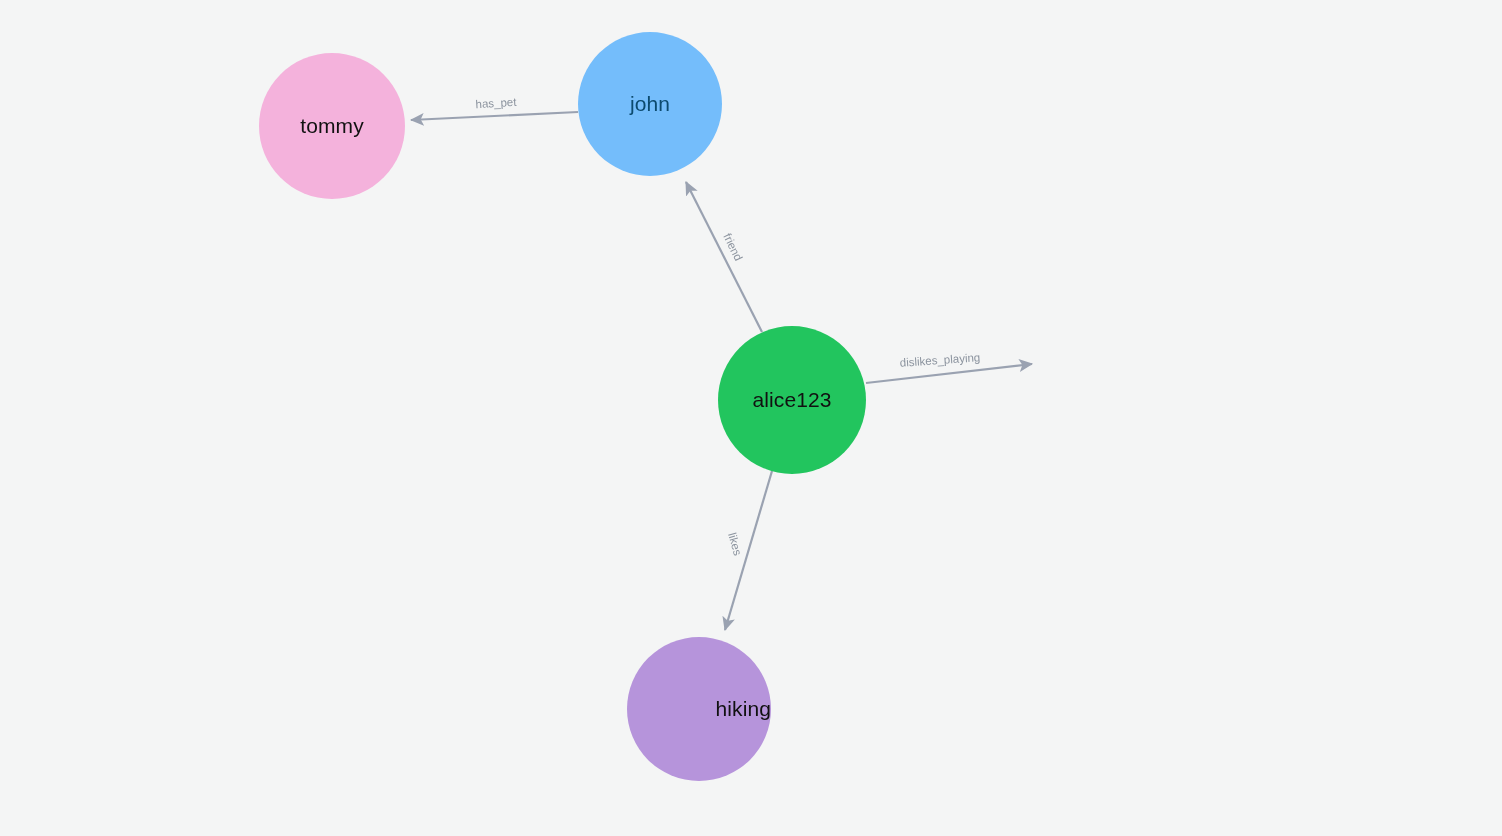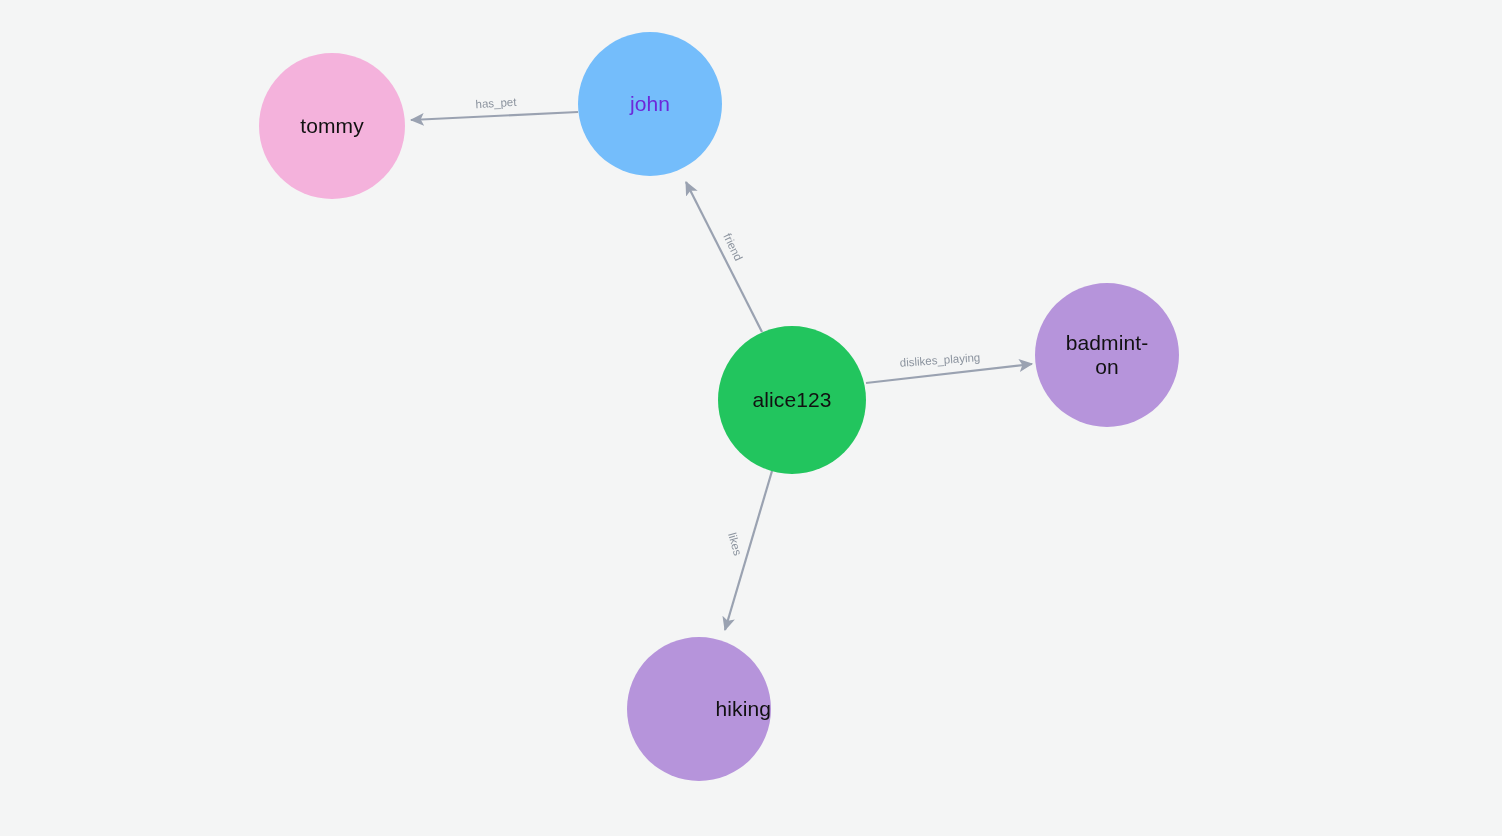--- a/index.html
+++ b/index.html
@@ -79,31 +79,27 @@
     <g>
       <line x1="772" y1="471" x2="725" y2="630" stroke="#9aa2b1" stroke-width="2.2" marker-end="url(#arrow-head)"></line>
     </g>
   </svg>
 
   <div class="node" style="left: 259px; top: 53px; width: 146px; height: 146px; background: rgb(244, 178, 220);">
     <span class="node-label" style="color: rgb(17, 17, 17); text-align: right;">tommy</span>
   </div>
 
   <div class="node" style="left: 578px; top: 32px; width: 144px; height: 144px; background: rgb(116, 189, 251);">
-    <span class="node-label" style="color: #6d28d9; text-align: center;">john</span>
+    <span class="node-label" style="color: #0c4a6e; text-align: center;">john</span>
   </div>
 
   <div class="node" style="left: 718px; top: 326px; width: 148px; height: 148px; background: #22c55e;">
     <span class="node-label" style="color: rgb(17, 17, 17);">alice123</span>
   </div>
 
-  <div class="node" style="left: 1035px; top: 283px; width: 144px; height: 144px; background: rgb(182, 148, 219);">
-    <span class="node-label" style="color: rgb(17, 17, 17);">badmint-
-on</span>
-  </div>
 
   <div class="node" style="left: 627px; top: 637px; width: 144px; height: 144px; background: rgb(182, 148, 219); justify-content: flex-end;">
     <span class="node-label" style="color: rgb(17, 17, 17);">hiking</span>
   </div>
 
   <div class="edge-label" style="left: 496px; top: 103px; color: rgb(140, 148, 159); transform: translate(-50%, -50%) rotate(-3.5deg);">has_pet</div>
   <div class="edge-label" style="left: 733px; top: 247px; color: rgb(140, 148, 159); transform: translate(-50%, -50%) rotate(64deg);">friend</div>
   <div class="edge-label" style="left: 940px; top: 360px; color: rgb(140, 148, 159); transform: translate(-50%, -50%) rotate(-4deg);">dislikes_playing</div>
   <div class="edge-label" style="left: 735px; top: 544px; color: rgb(140, 148, 159); transform: translate(-50%, -50%) rotate(74deg);">likes</div>
 

